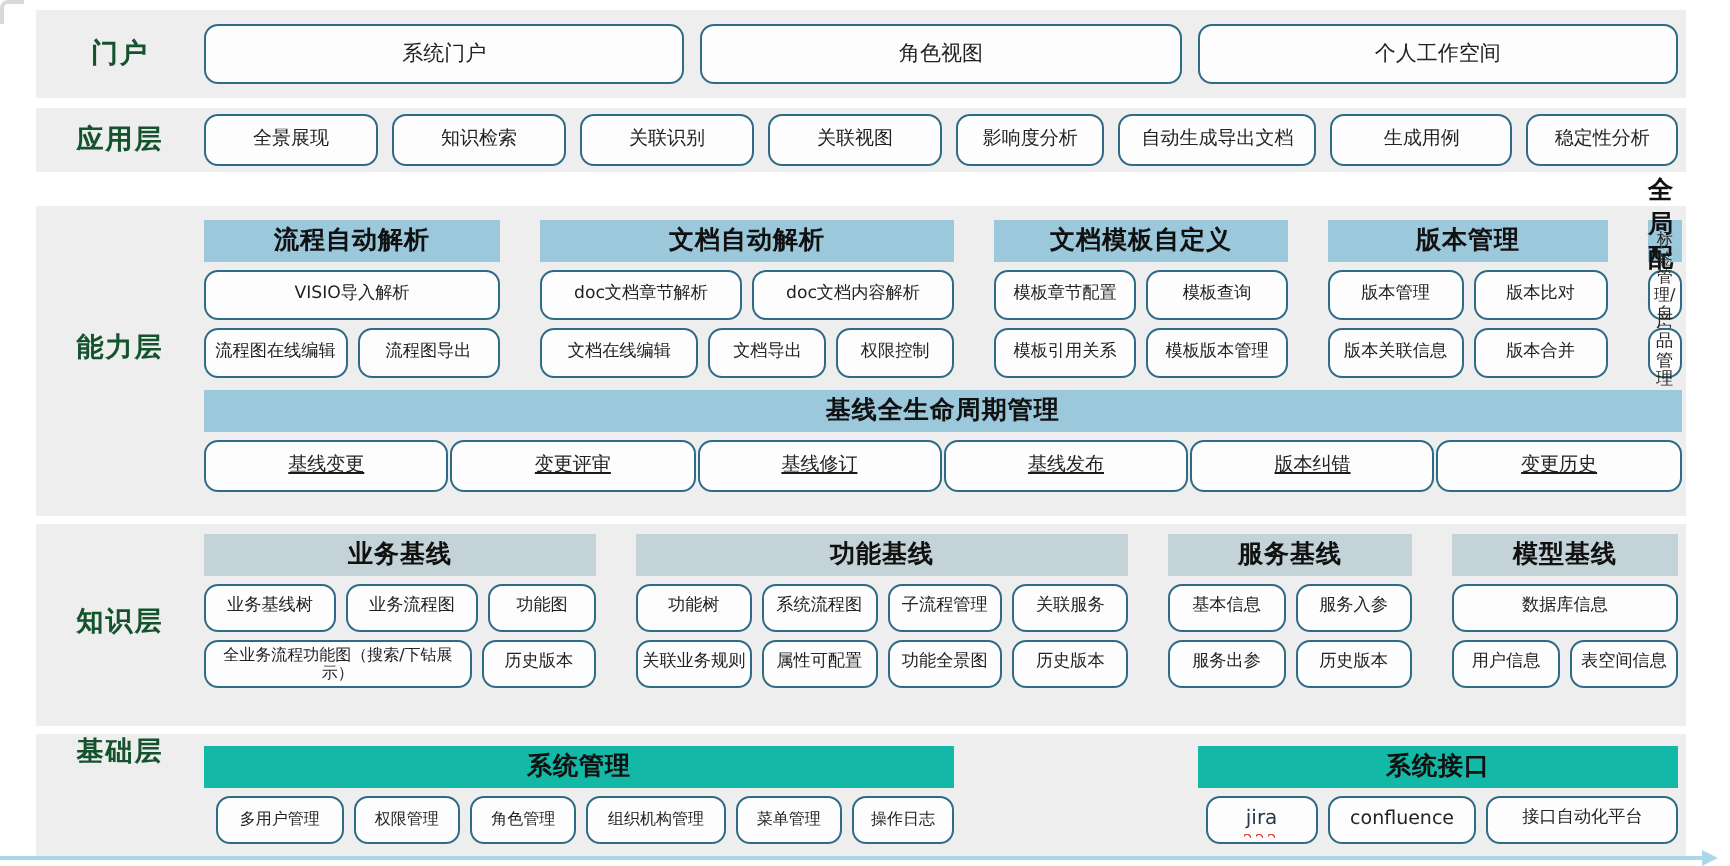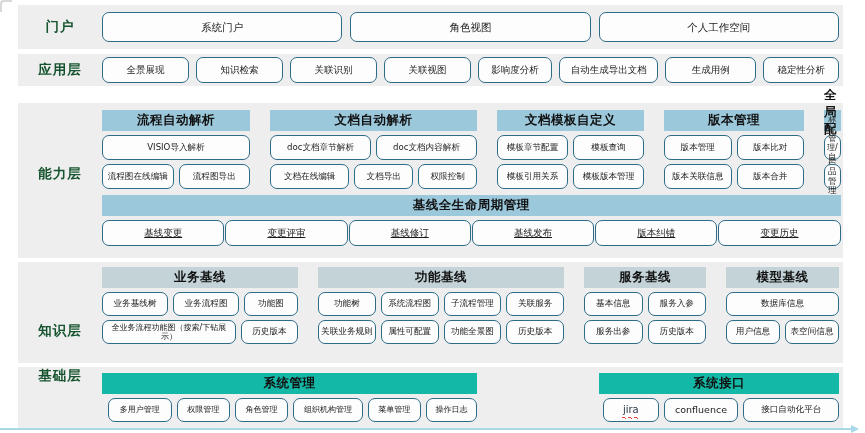--- a/index.html
+++ b/index.html
@@ -56,21 +56,21 @@
   .cap-line{display:flex;gap:5px;}
   .cap-line .pill{height:25px;}
 
   .lifecycle{display:flex;flex-direction:column;gap:4px;margin-top:2px;}
   .lifecycle .grp-head{height:21px;}
   .life-pills{display:flex;gap:1px;text-decoration:underline;}
   .life-pills .pill{height:26px;flex:1 1 0;}
 
   
   #row-know{top:262px;height:101px;align-items:flex-start;}
-  #row-know .row-label{padding-top:60px;}
+  #row-know .row-label{padding-top:40px;}
   #row-know .row-body{padding:5px 4px 5px 0;gap:4px;}
   #row-know .cap-line .pill{height:24px;}
 
   
   #row-found{top:367px;height:62px;align-items:flex-start;}
   #row-found .row-label{}
   #row-found .row-body{padding:6px 4px 6px 0;gap:4px;}
   #row-found .cap-line .pill{height:24px;}
 
   

